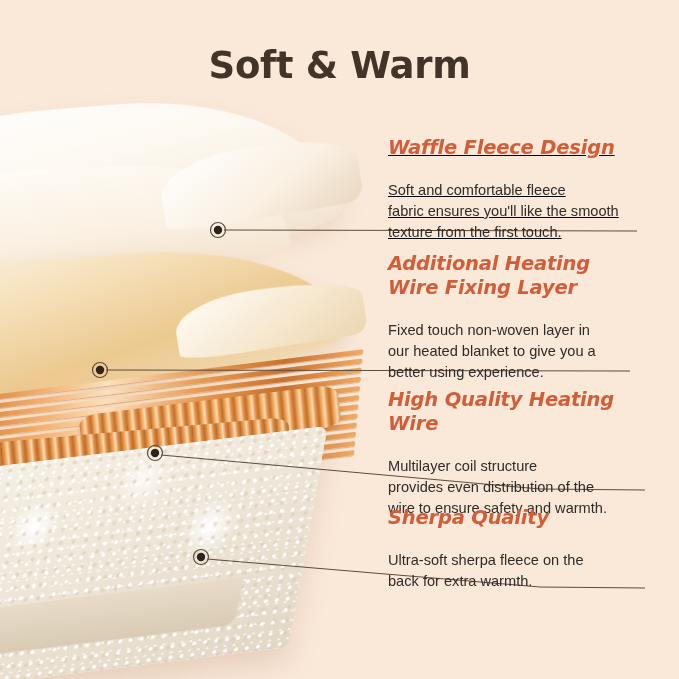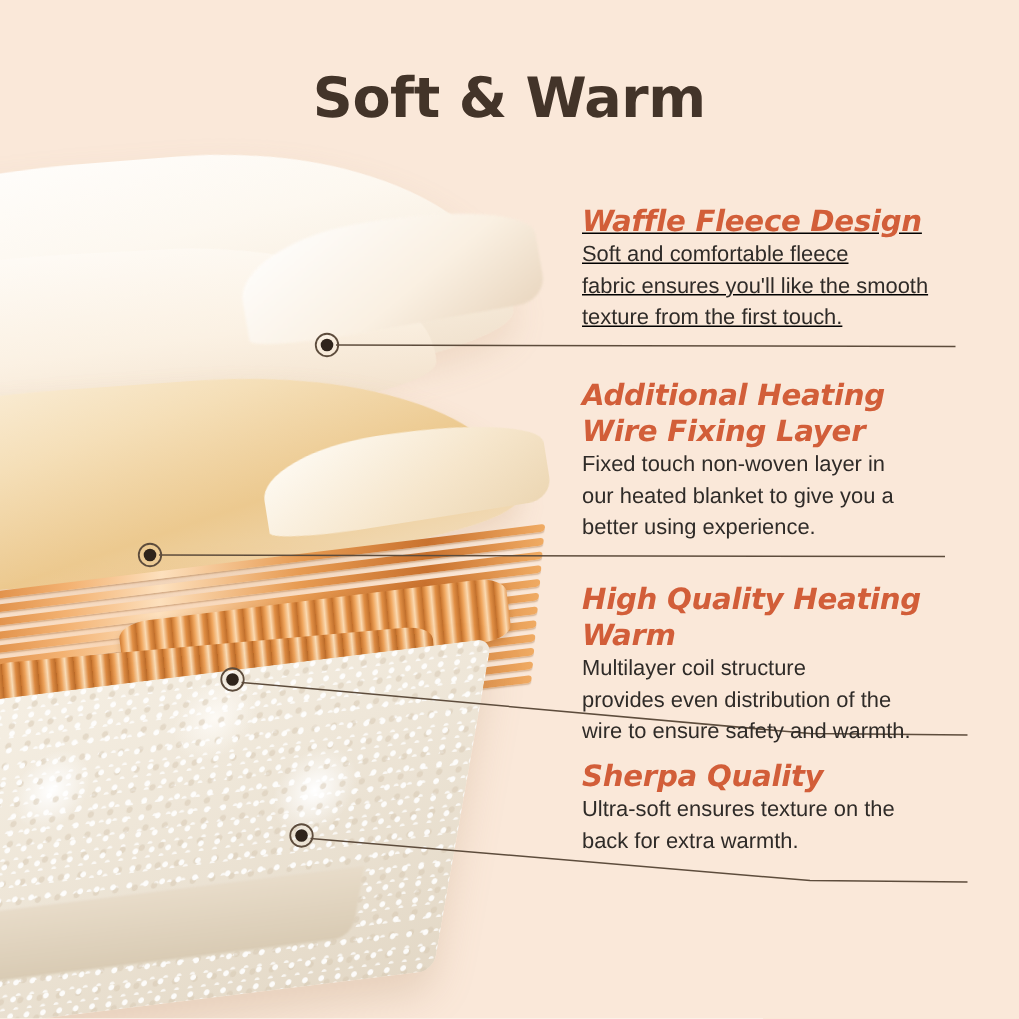--- a/index.html
+++ b/index.html
@@ -172,21 +172,21 @@
     font-family: "DejaVu Sans", sans-serif;
     font-style: italic;
     font-weight: bold;
     font-size: 19.5px;
     line-height: 24px;
     color: #d25e39;
     letter-spacing: -0.2px;
     white-space: pre-line;
   }
   .callout p {
-    margin-top: 0;
+    margin-top: 20px;
     font-size: 14.6px;
     line-height: 21px;
     color: #2f2b28;
     white-space: pre-line;
   }
   #c0 { top: 136px; text-decoration: underline; }
   #c1 { top: 252px; }
   #c2 { top: 388px; }
   #c3 { top: 506px; }
 
@@ -265,25 +265,25 @@
 
   <div class="callout" id="c1">
     <h3>Additional Heating
 Wire Fixing Layer</h3>
     <p>Fixed touch non-woven layer in
 our heated blanket to give you a
 better using experience.</p>
   </div>
 
   <div class="callout" id="c2">
-    <h3>High Quality Heating Warm</h3>
+    <h3>High Quality Heating Wire</h3>
     <p>Multilayer coil structure
 provides even distribution of the
 wire to ensure safety and warmth.</p>
   </div>
 
   <div class="callout" id="c3">
     <h3>Sherpa Quality</h3>
-    <p>Ultra-soft ensures texture on the
+    <p>Ultra-soft sherpa fleece on the
 back for extra warmth.</p>
   </div>
 
 </div>
 
 </body></html>

